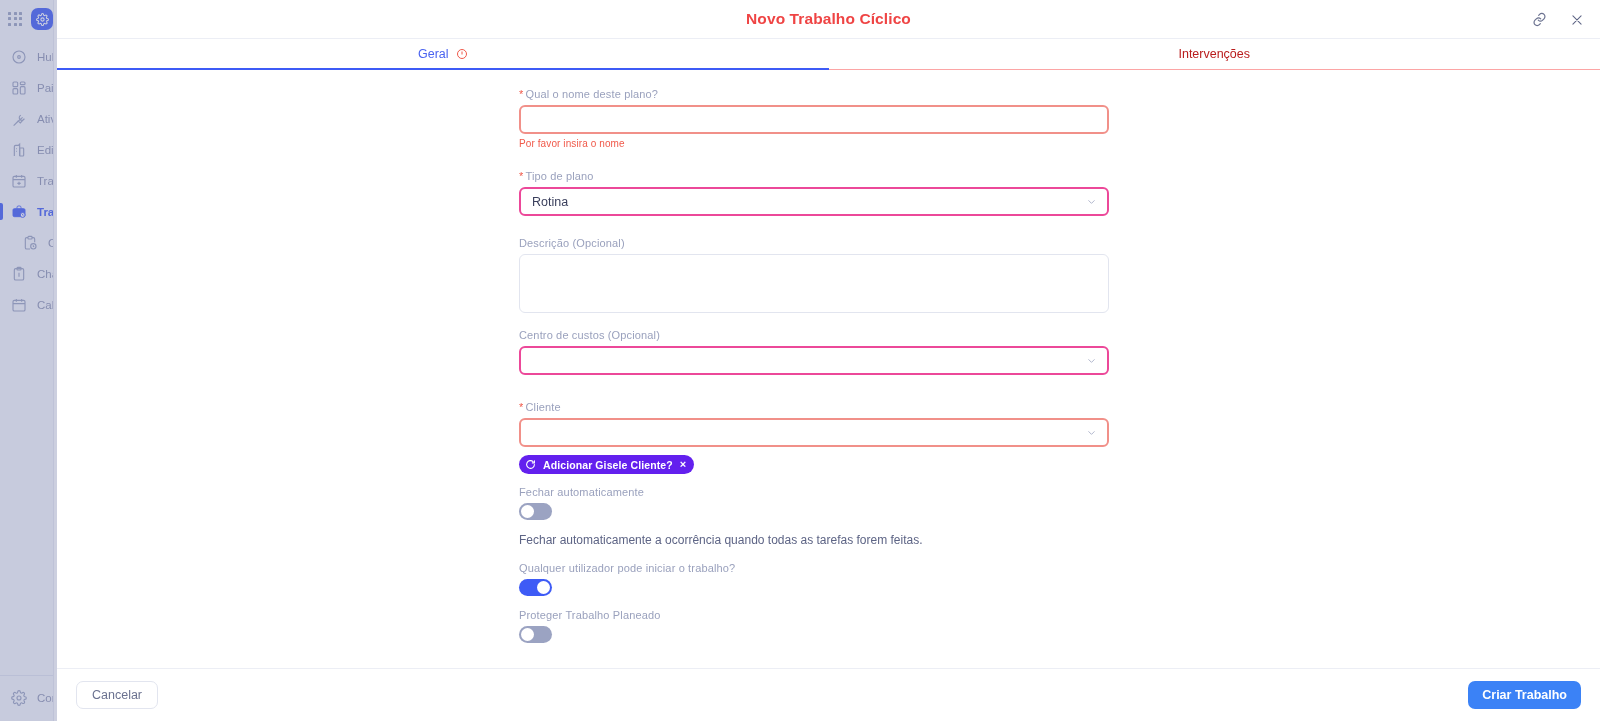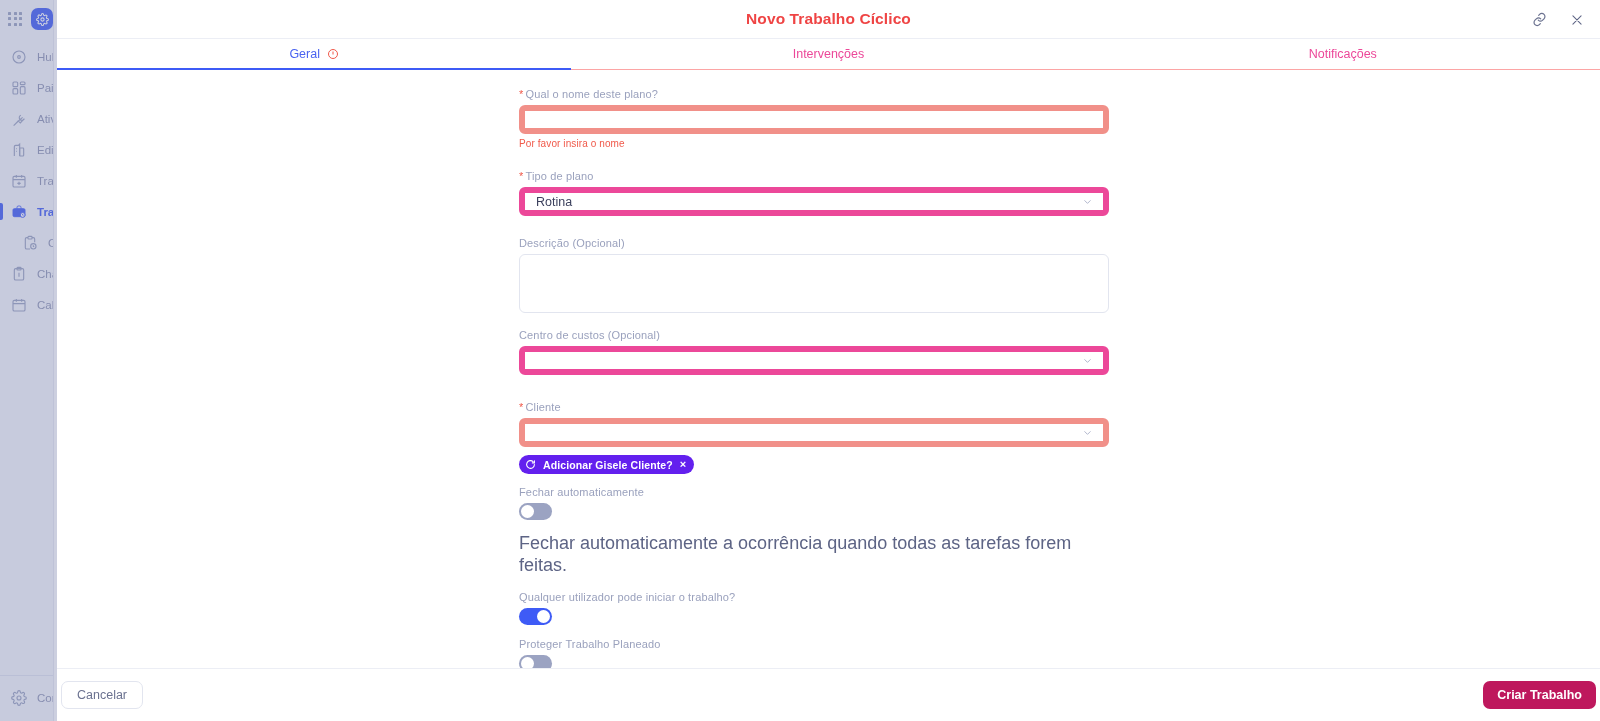--- a/index.html
+++ b/index.html
@@ -123,21 +123,21 @@
     display: flex;
     flex: 0 0 31px;
     height: 31px;
     border-bottom: 1px solid #fca5a5;
   }
   .tab {
     flex: 1;
     display: flex; align-items: center; justify-content: center;
     gap: 7px;
     font-size: 12.5px;
-    color: #ec4899;
+    color: #b91c1c;
     cursor: pointer;
     position: relative;
   }
   .tab.active { color: #4a63f0; }
   .tab.active::after {
     content: "";
     position: absolute; left: 0; right: 0; bottom: -1px;
     height: 2.5px; background: #3e5bf6;
   }
   .warn-icon { width: 12px; height: 12px; display: block; }
@@ -159,21 +159,21 @@
     color: #9aa1bd;
     margin-bottom: 5px;
     display: block;
     letter-spacing: 0.15px;
   }
   .f-label .req { color: #f0594a; margin-right: 2px; }
 
   .f-input, .f-select {
     width: 590px;
     height: 29px;
-    border: 6px solid #ec4899;
+    border: 2px solid #ec4899;
     border-radius: 6px;
     background: #fff;
     font-size: 12.5px;
     color: #3a3f5c;
     padding: 0 11px;
     outline: none;
     font-family: "Liberation Sans", sans-serif;
   }
   .f-input.err, .f-select.err { border-color: #f19089; }
   .f-select {
@@ -237,49 +237,49 @@
     position: absolute;
     top: 2px; left: 2px;
     width: 13px; height: 13px;
     border-radius: 50%;
     background: #fff;
   }
   .toggle.on { background: #3e5bf6; }
   .toggle.on .knob { left: 18px; }
 
   .helper-text {
-    font-size: 18px;
+    font-size: 12px;
     color: #5d6485;
     line-height: 1.22;
   }
 
   .modal-footer {
     flex: 0 0 53px;
     height: 53px;
     border-top: 1px solid #eceef5;
     display: flex; align-items: center; justify-content: space-between;
-    padding: 0 4px;
+    padding: 0 19px;
   }
   .btn-secondary {
     height: 28px;
     padding: 0 15px;
     border-radius: 7px;
     border: 1px solid #e2e5ef;
     background: #fff;
     color: #6b7290;
     font-size: 12.5px;
     cursor: pointer;
     font-family: "Liberation Sans", sans-serif;
   }
   .btn-primary {
     height: 28px;
     padding: 0 14px;
     border-radius: 7px;
     border: none;
-    background: #be185d;
+    background: #3b82f6;
     color: #fff;
     font-size: 12.5px;
     font-weight: 600;
     cursor: pointer;
     font-family: "Liberation Sans", sans-serif;
   }
 </style>
 </head>
 <body>
 
@@ -417,23 +417,20 @@
   <div class="tabs">
     <div class="tab active">
       <span>Geral</span>
       <svg class="warn-icon" viewBox="0 0 24 24" fill="none" stroke="#f0594a" stroke-width="2">
         <circle cx="12" cy="12" r="9"></circle>
           <path d="M12 7v6M12 16.2v.1"></path>
       </svg>
     </div>
     <div class="tab">
       <span>Intervenções</span>
-    </div>
-    <div class="tab">
-      <span>Notificações</span>
     </div>
   </div>
 
   <div class="modal-body">
     <div class="form-col">
 
       <div class="field">
         <label class="f-label">
           <span class="req">*</span><span>Qual o nome deste plano?</span>
         </label>

